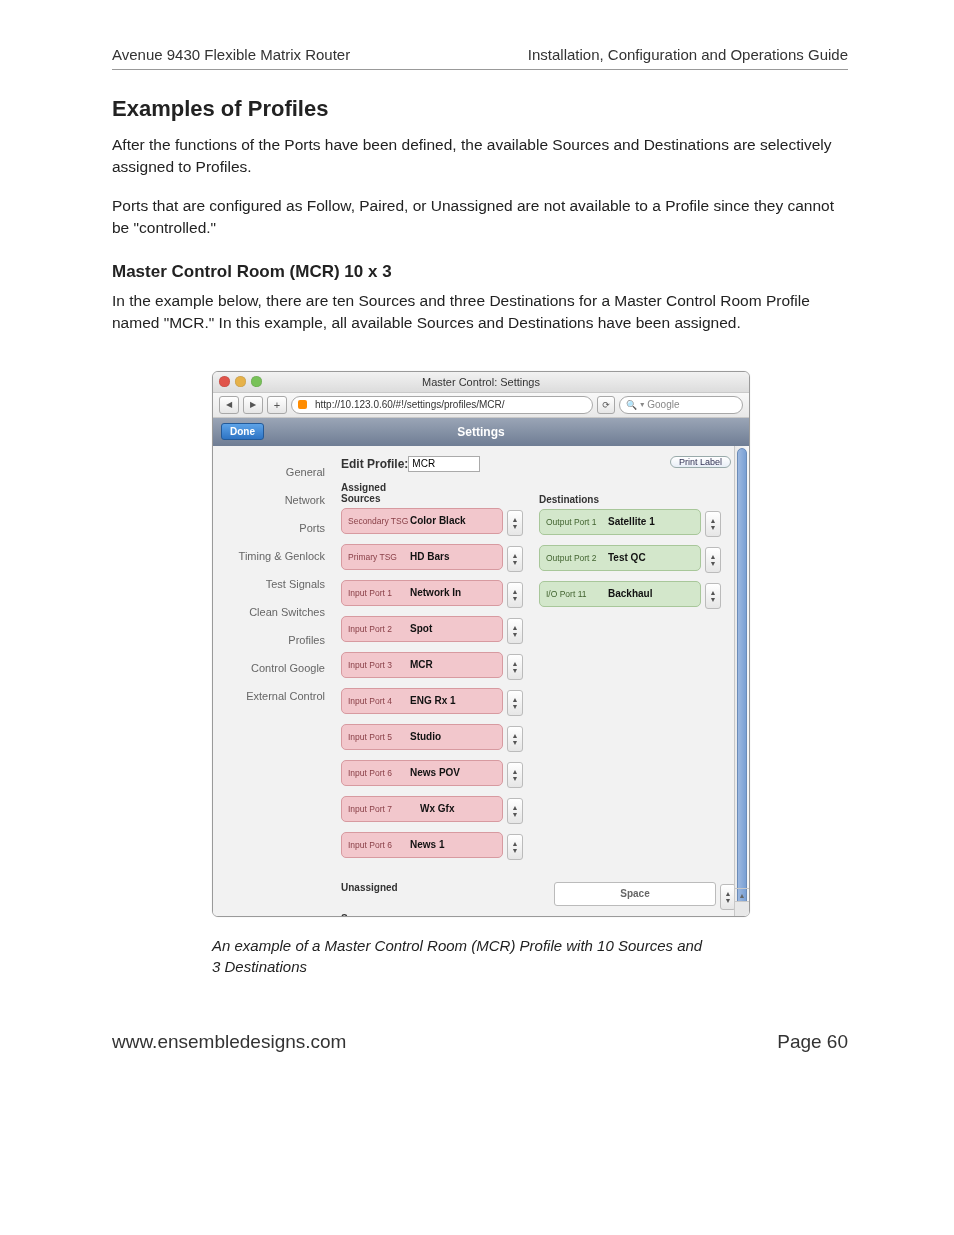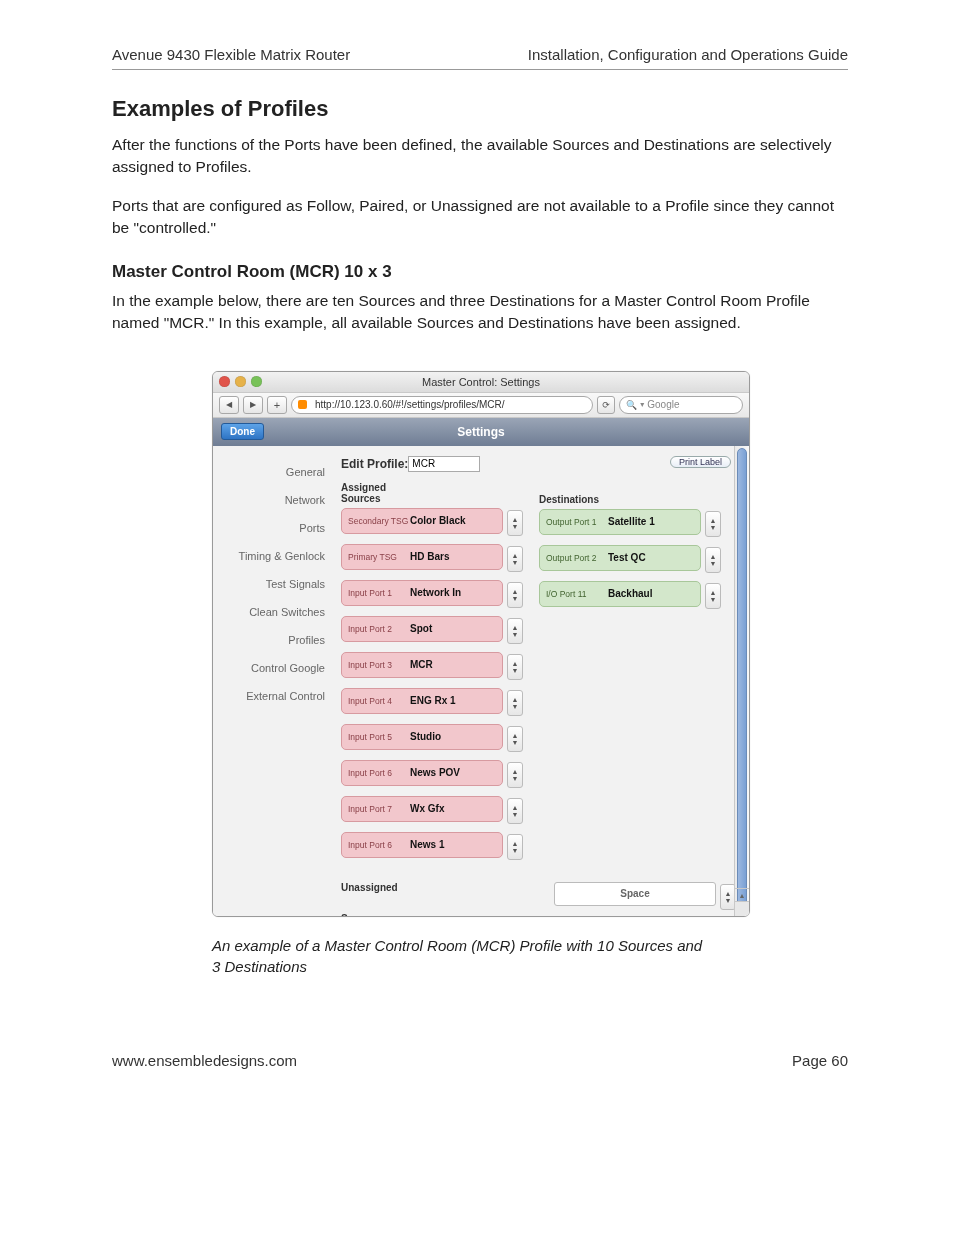--- a/index.html
+++ b/index.html
@@ -187,22 +187,22 @@
   .scrollthumb {
     position:absolute; left:2px; right:2px; top:2px; height:456px;
     background: linear-gradient(to right,#9cb8e0,#7aa0d4);
     border:1px solid #6a8bb8; border-radius:5px;
   }
   .scrollbtns { position:absolute; bottom:0; left:0; right:0; height:28px; display:flex; flex-direction:column;}
   .scrollbtns div { flex:1; border-top:1px solid #c8c8c8; display:flex;align-items:center;justify-content:center;font-size:7px;color:#666;}
   .scrollcorner { position:absolute; right:0; bottom:0; width:14px; height:14px; background:#e8e8e8; border-top:1px solid #c8c8c8; border-left:1px solid #c8c8c8;}
   .footer {
     display:flex; justify-content:space-between;
-    font-size:15px; color:#333;
-    margin-top: 75px;
+    font-size:19px; color:#333;
+    margin-top: 54px;
   }
 </style>
 </head>
 <body>
 
 <div class="page">
   <div class="runhead">
     <span>Avenue 9430 Flexible Matrix Router</span>
     <span>Installation, Configuration and Operations Guide</span>
   </div>
@@ -339,21 +339,21 @@
                       <div class="item" style="flex: 1 1 0%;">
                         <span class="port">Input Port 6</span>
                         <span class="val">News POV</span>
                       </div>
                       <div class="spinner">
                         <span>▲</span>
                         <span>▼</span>
                       </div>
                     </div>
                     <div class="rowpair">
-                      <div class="item" style="flex: 1 1 0%;">
+                      <div class="item" style="flex: 1 1 0%; gap: 10px;">
                         <span class="port">Input Port 7</span>
                         <span class="val">Wx Gfx</span>
                       </div>
                       <div class="spinner">
                         <span>▲</span>
                         <span>▼</span>
                       </div>
                     </div>
                     <div class="rowpair">
                       <div class="item" style="flex: 1 1 0%;">

